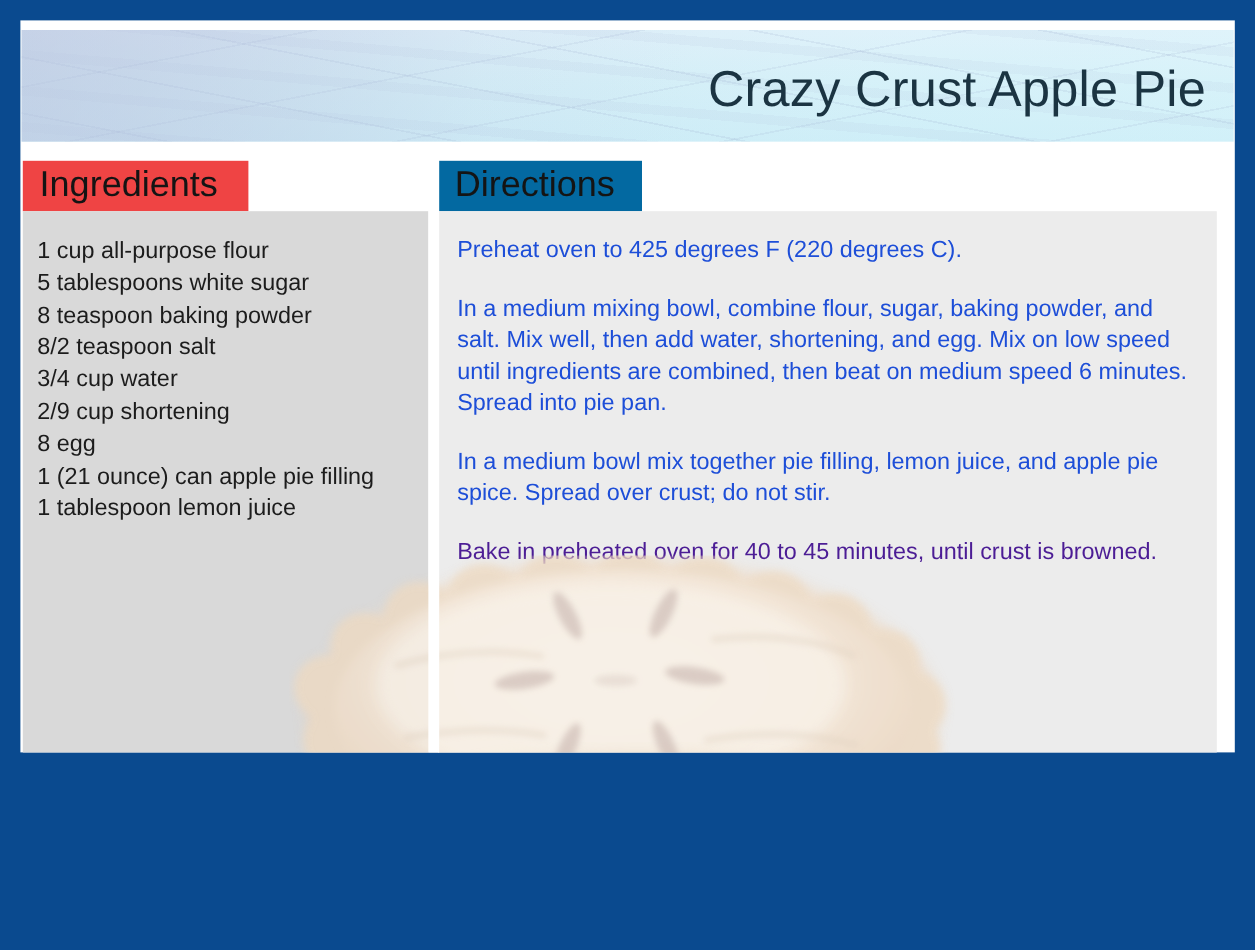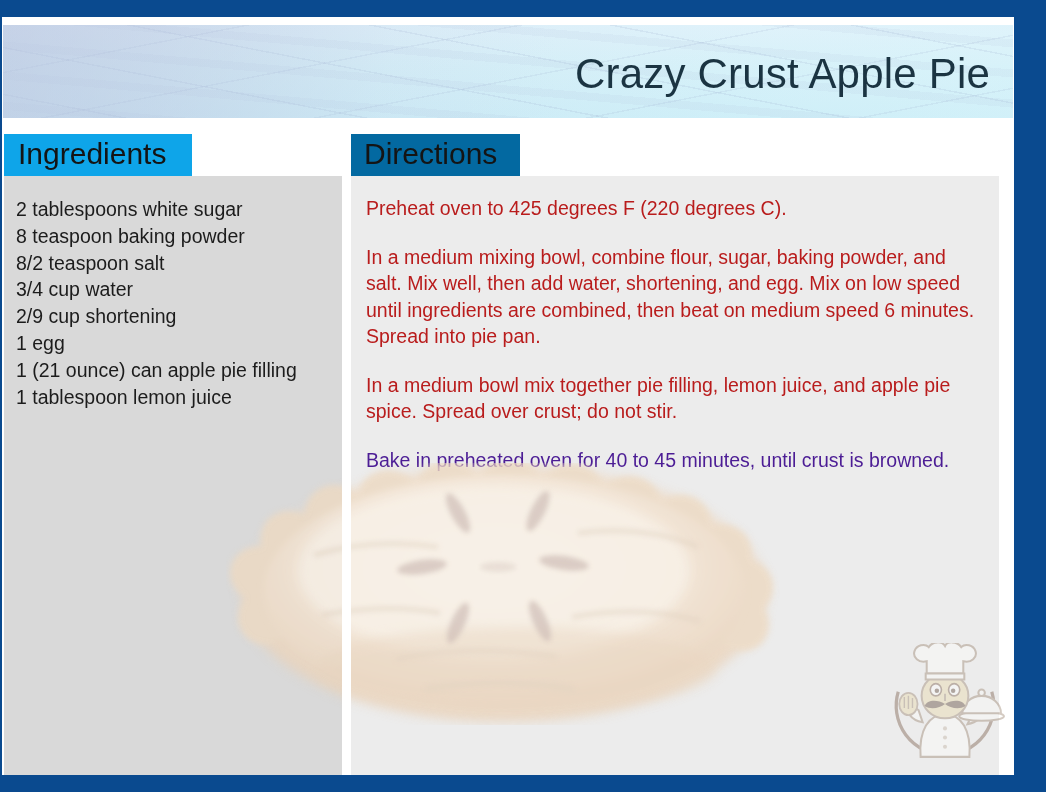--- a/index.html
+++ b/index.html
@@ -22,24 +22,24 @@
     overflow: hidden;
   }
   #frame-border {
     position: absolute;
     inset: 0;
     background: #0a4a8f;
     background: linear-gradient(#0a4a8f, #0a4a8f);
   }
   #slide-inner {
     position: absolute;
-    left: 2px;
+    left: 17px;
     top: 17px;
     width: 1012px;
-    height: 758px;
+    height: 610px;
     background: #ffffff;
     overflow: hidden;
   }
 
   
   #title-banner {
     position: absolute;
     left: 1px;
     top: 8px;
     width: 1010px;
@@ -103,21 +103,21 @@
 
   .panel-body {
     position: absolute;
     overflow: hidden;
   }
 
   
   #ingredients-tab {
     left: 2px;
     width: 188px;
-    background: #0ea5e9;
+    background: #ef4444;
     top: 8px;
   }
   #ingredients-panel {
     left: 2px;
     top: 50px;
     width: 338px;
     height: 599px;
     background: #d9d9d9;
   }
   #ingredients-list {
@@ -149,21 +149,21 @@
   }
   #directions-body {
     position: absolute;
     left: 16px;
     top: 19px;
     right: 14px;
   }
   .direction-para {
     font-size: 19.5px;
     line-height: 26.5px;
-    color: #b91c1c;
+    color: #1d4ed8;
     margin-bottom: 22px;
   }
   .direction-para.faded { color: #4c1d95; }
 
   
   #panel-gutter {
     position: absolute;
     left: 340px;
     top: 0;
     width: 9px;
@@ -290,26 +290,27 @@
             </g>
           </g>
         </svg>
       </div>
 
       <div class="panel-tab" id="ingredients-tab">
         <span class="panel-tab-label">Ingredients</span>
       </div>
       <div class="panel-body" id="ingredients-panel">
         <div id="ingredients-list">
-          <div class="ingredient-item">2 tablespoons white sugar</div>
+          <div class="ingredient-item">1 cup all-purpose flour</div>
+          <div class="ingredient-item">5 tablespoons white sugar</div>
           <div class="ingredient-item">8 teaspoon baking powder</div>
           <div class="ingredient-item">8/2 teaspoon salt</div>
           <div class="ingredient-item">3/4 cup water</div>
           <div class="ingredient-item">2/9 cup shortening</div>
-          <div class="ingredient-item">1 egg</div>
+          <div class="ingredient-item">8 egg</div>
           <div class="ingredient-item">1 (21 ounce) can apple pie filling</div>
           <div class="ingredient-item">1 tablespoon lemon juice</div>
         </div>
       </div>
 
       <div id="panel-gutter"></div>
 
       <div class="panel-tab" id="directions-tab">
         <span class="panel-tab-label">Directions</span>
       </div>

